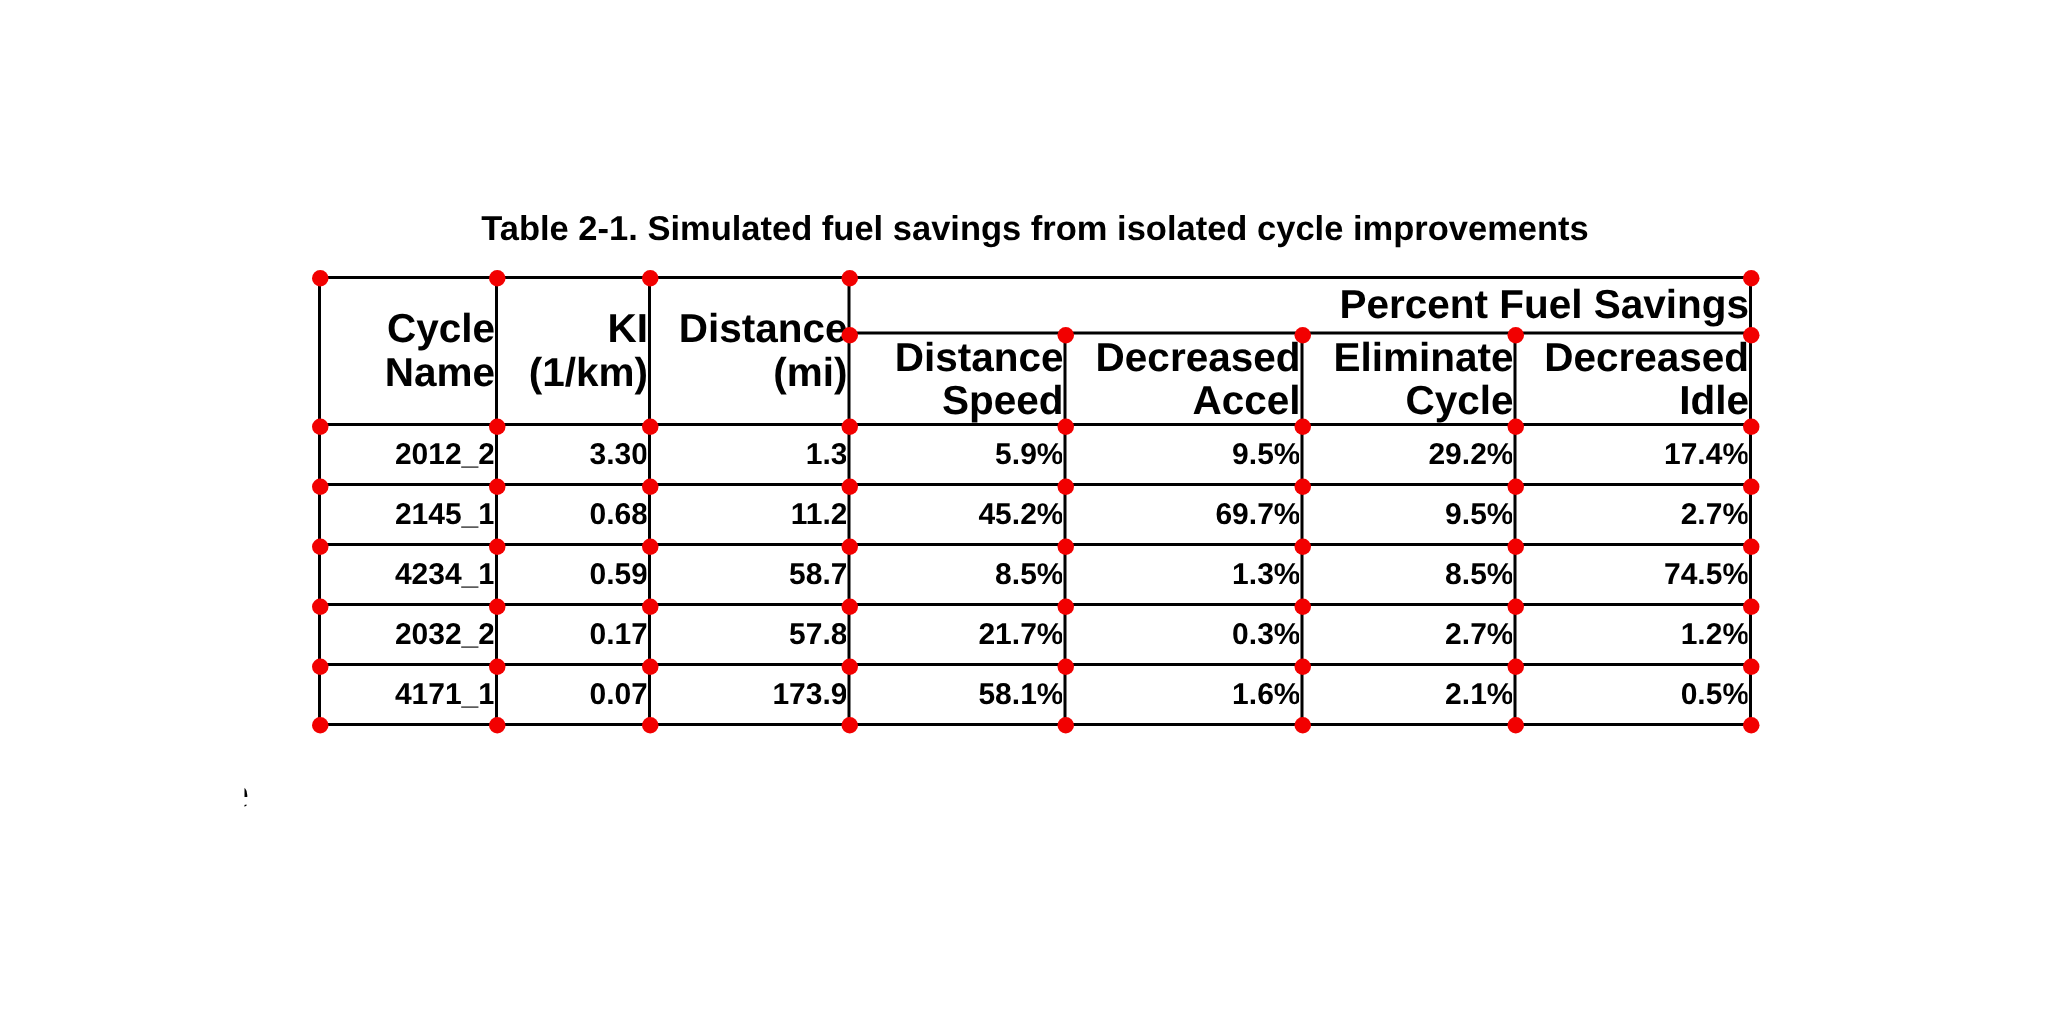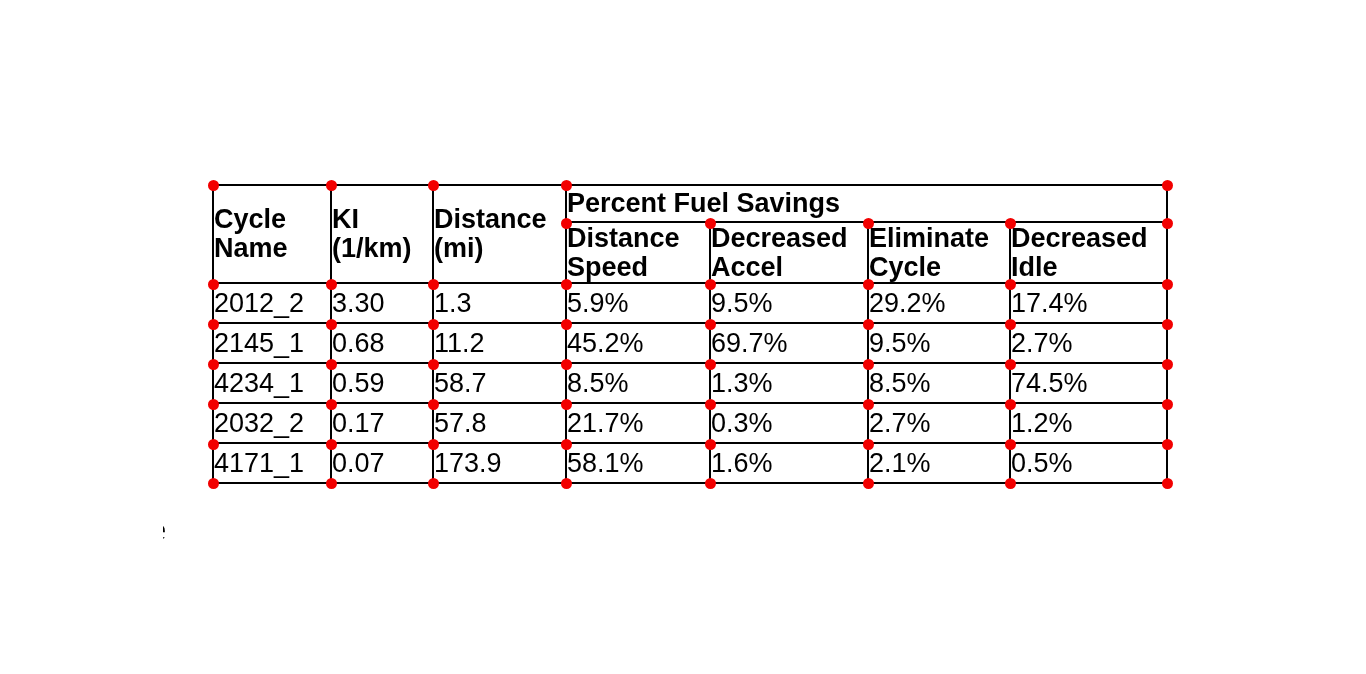--- a/index.html
+++ b/index.html
@@ -7,28 +7,28 @@
     position:relative;width:1366px;height:674px;background:#ffffff;
     overflow:hidden;font-family:"Liberation Sans",sans-serif;color:#000;
   }
   .caption{
     position:absolute;left:206px;top:139px;width:968px;
     text-align:center;font-weight:bold;font-size:23px;
     font-family:"Liberation Sans",sans-serif;white-space:nowrap;
   }
   table.fuel{
     position:absolute;left:212px;top:184px;width:954px;
-    border-collapse:collapse;table-layout:fixed;text-align:left;
+    border-collapse:collapse;table-layout:fixed;text-align:right;
     font-family:"Liberation Sans",sans-serif;
   }
   table.fuel th, table.fuel td{
     border:2px solid #000;padding:0;overflow:hidden;
   }
   table.fuel th{font-weight:bold;font-size:27px;line-height:29px;}
-  table.fuel td{font-weight:normal;font-size:27px;}
+  table.fuel td{font-weight:bold;font-size:20px;border-radius:13px;}
   tr.rh1{height:37px;}
   tr.rh2{height:61px;}
   tr.rd{height:40px;}
   .dots-layer{
     position:absolute;left:0;top:0;width:1366px;height:674px;
     pointer-events:none;
   }
   .dot{position:absolute;border-radius:50%;}
   .bodyline{
     position:absolute;left:176px;top:510px;
@@ -39,20 +39,21 @@
     position:absolute;left:163px;top:510px;width:7px;height:38px;
     overflow:hidden;font-family:"Liberation Serif",serif;font-size:29px;line-height:38px;
   }
   .frag-clip span{display:inline-block;margin-left:-10px;}
 </style>
 </head>
 <body>
 
 <div class="page">
 
+  <div class="caption">Table 2-1. Simulated fuel savings from isolated cycle improvements</div>
 
   <table class="fuel">
     <colgroup>
       <col style="width:118px">
         <col style="width:102px">
         <col style="width:133px">
       <col style="width:144px">
         <col style="width:158px">
         <col style="width:142px">
         <col style="width:157px">

